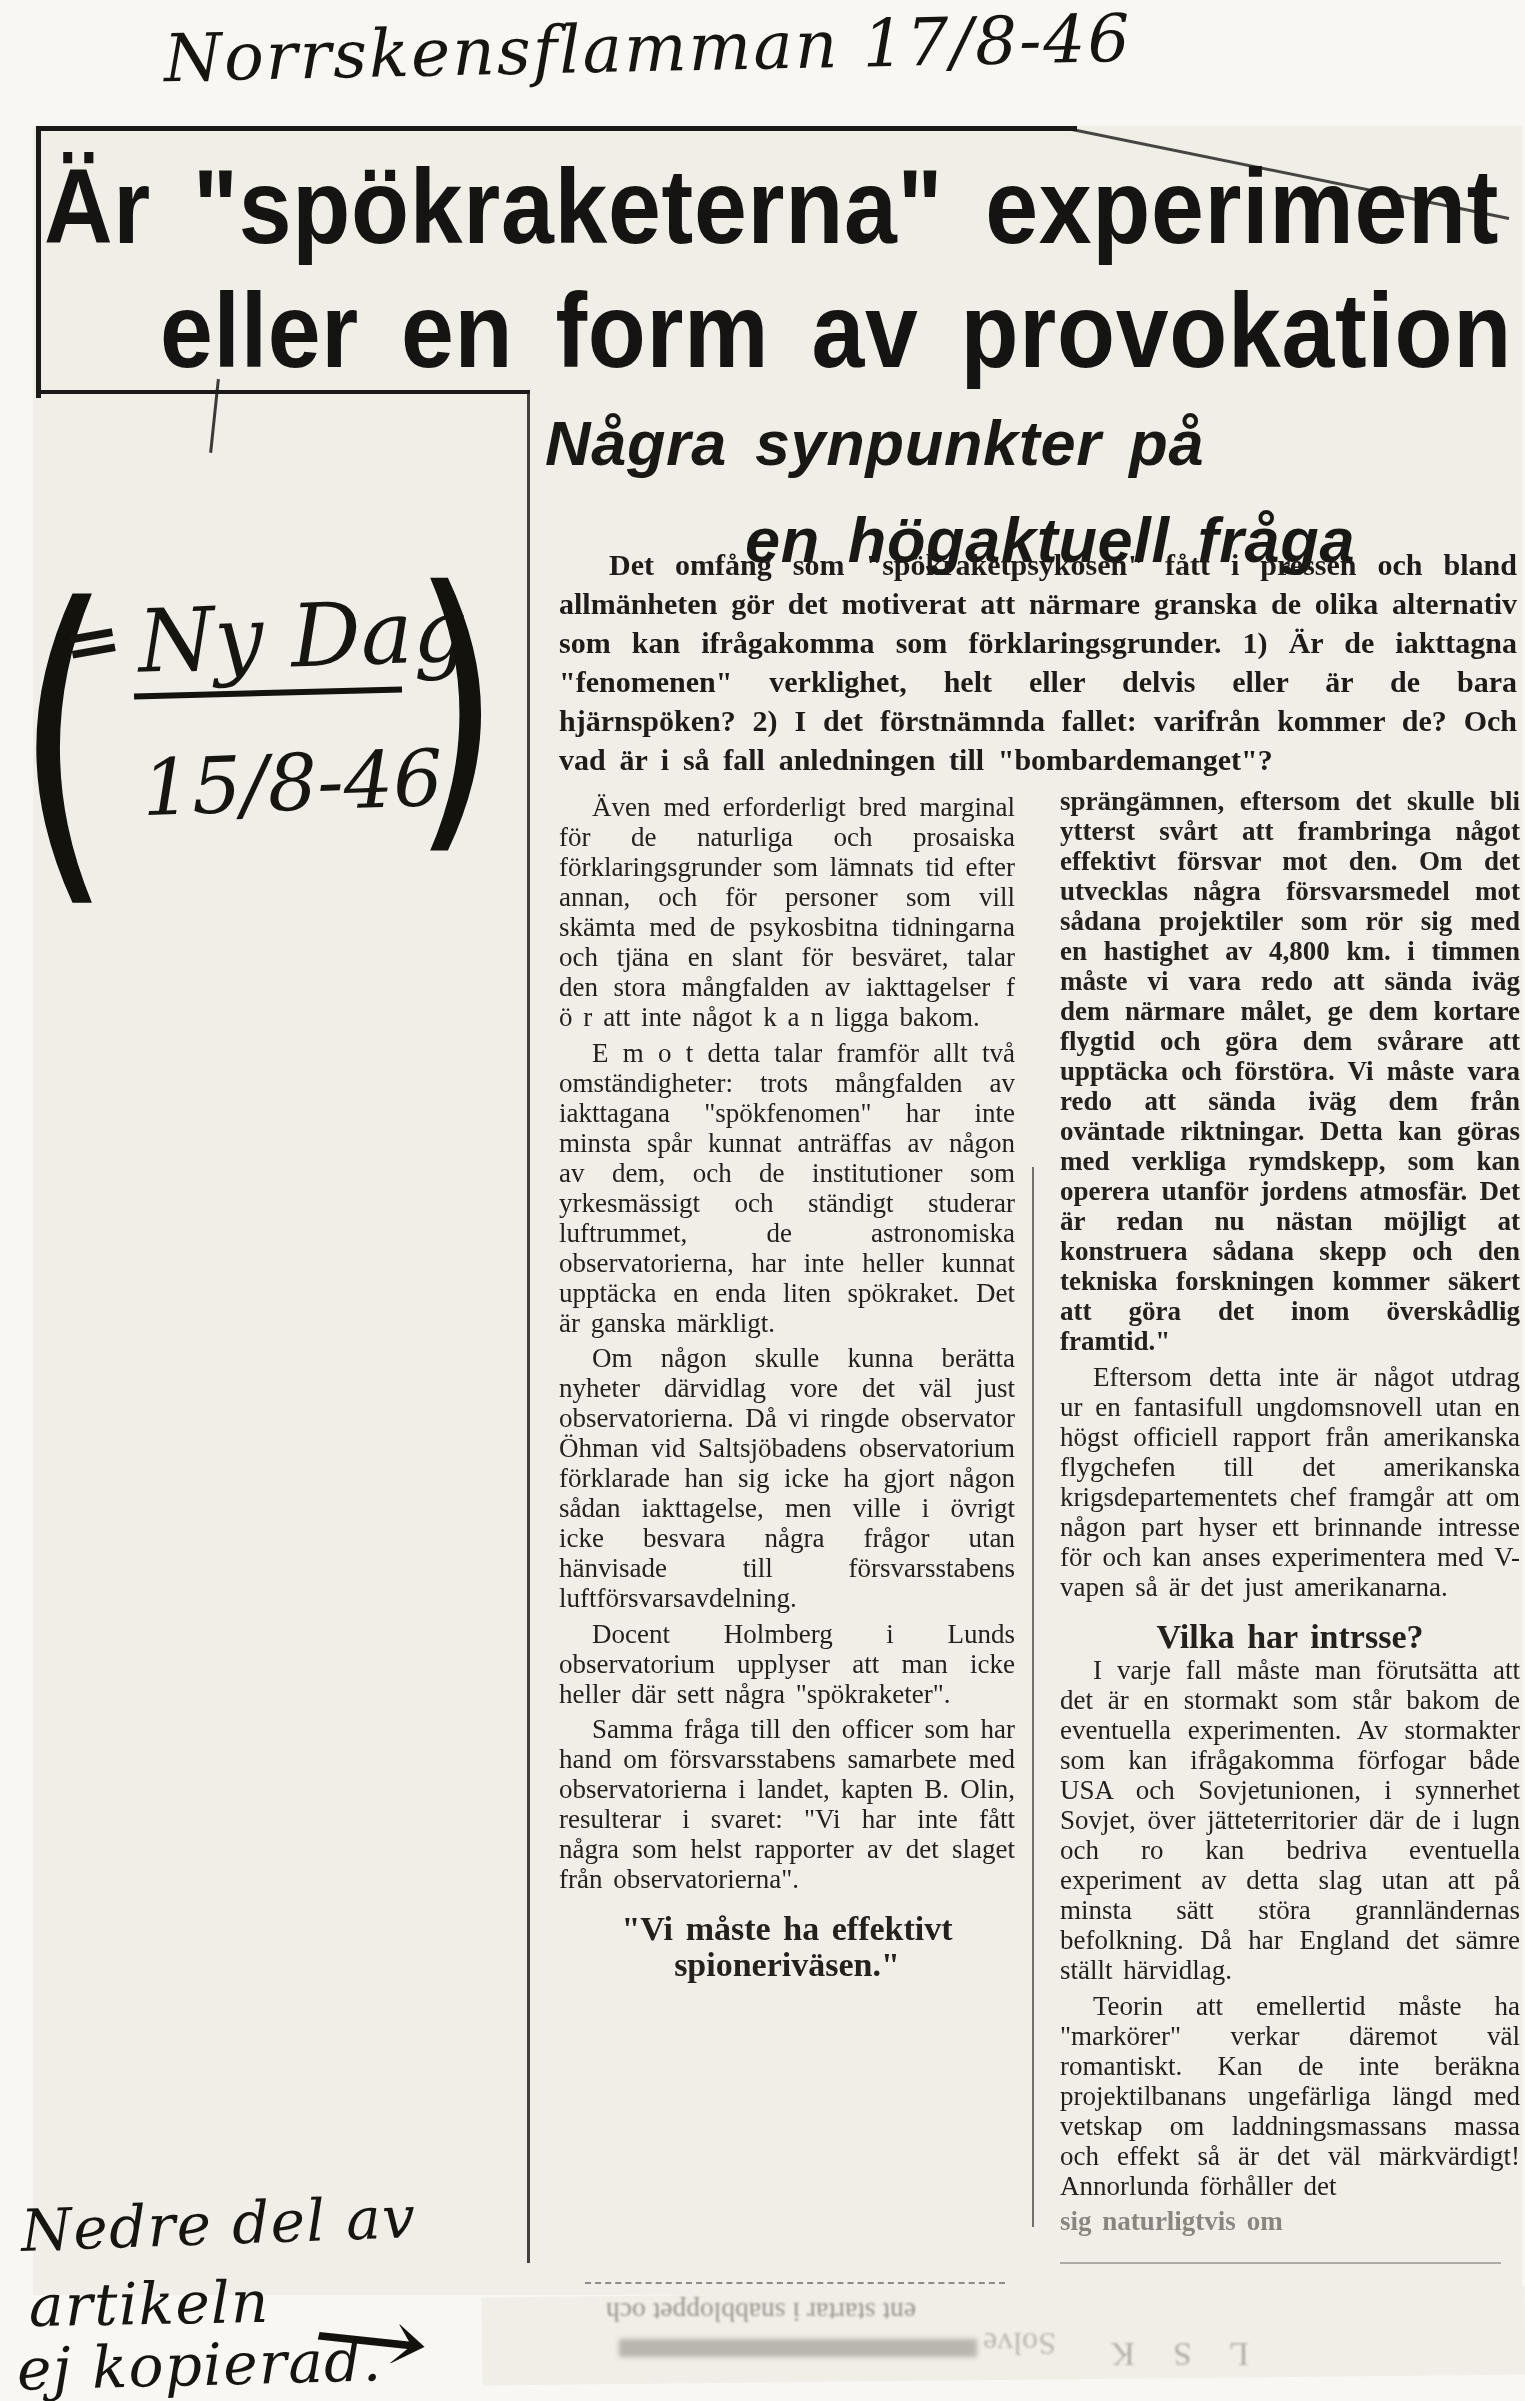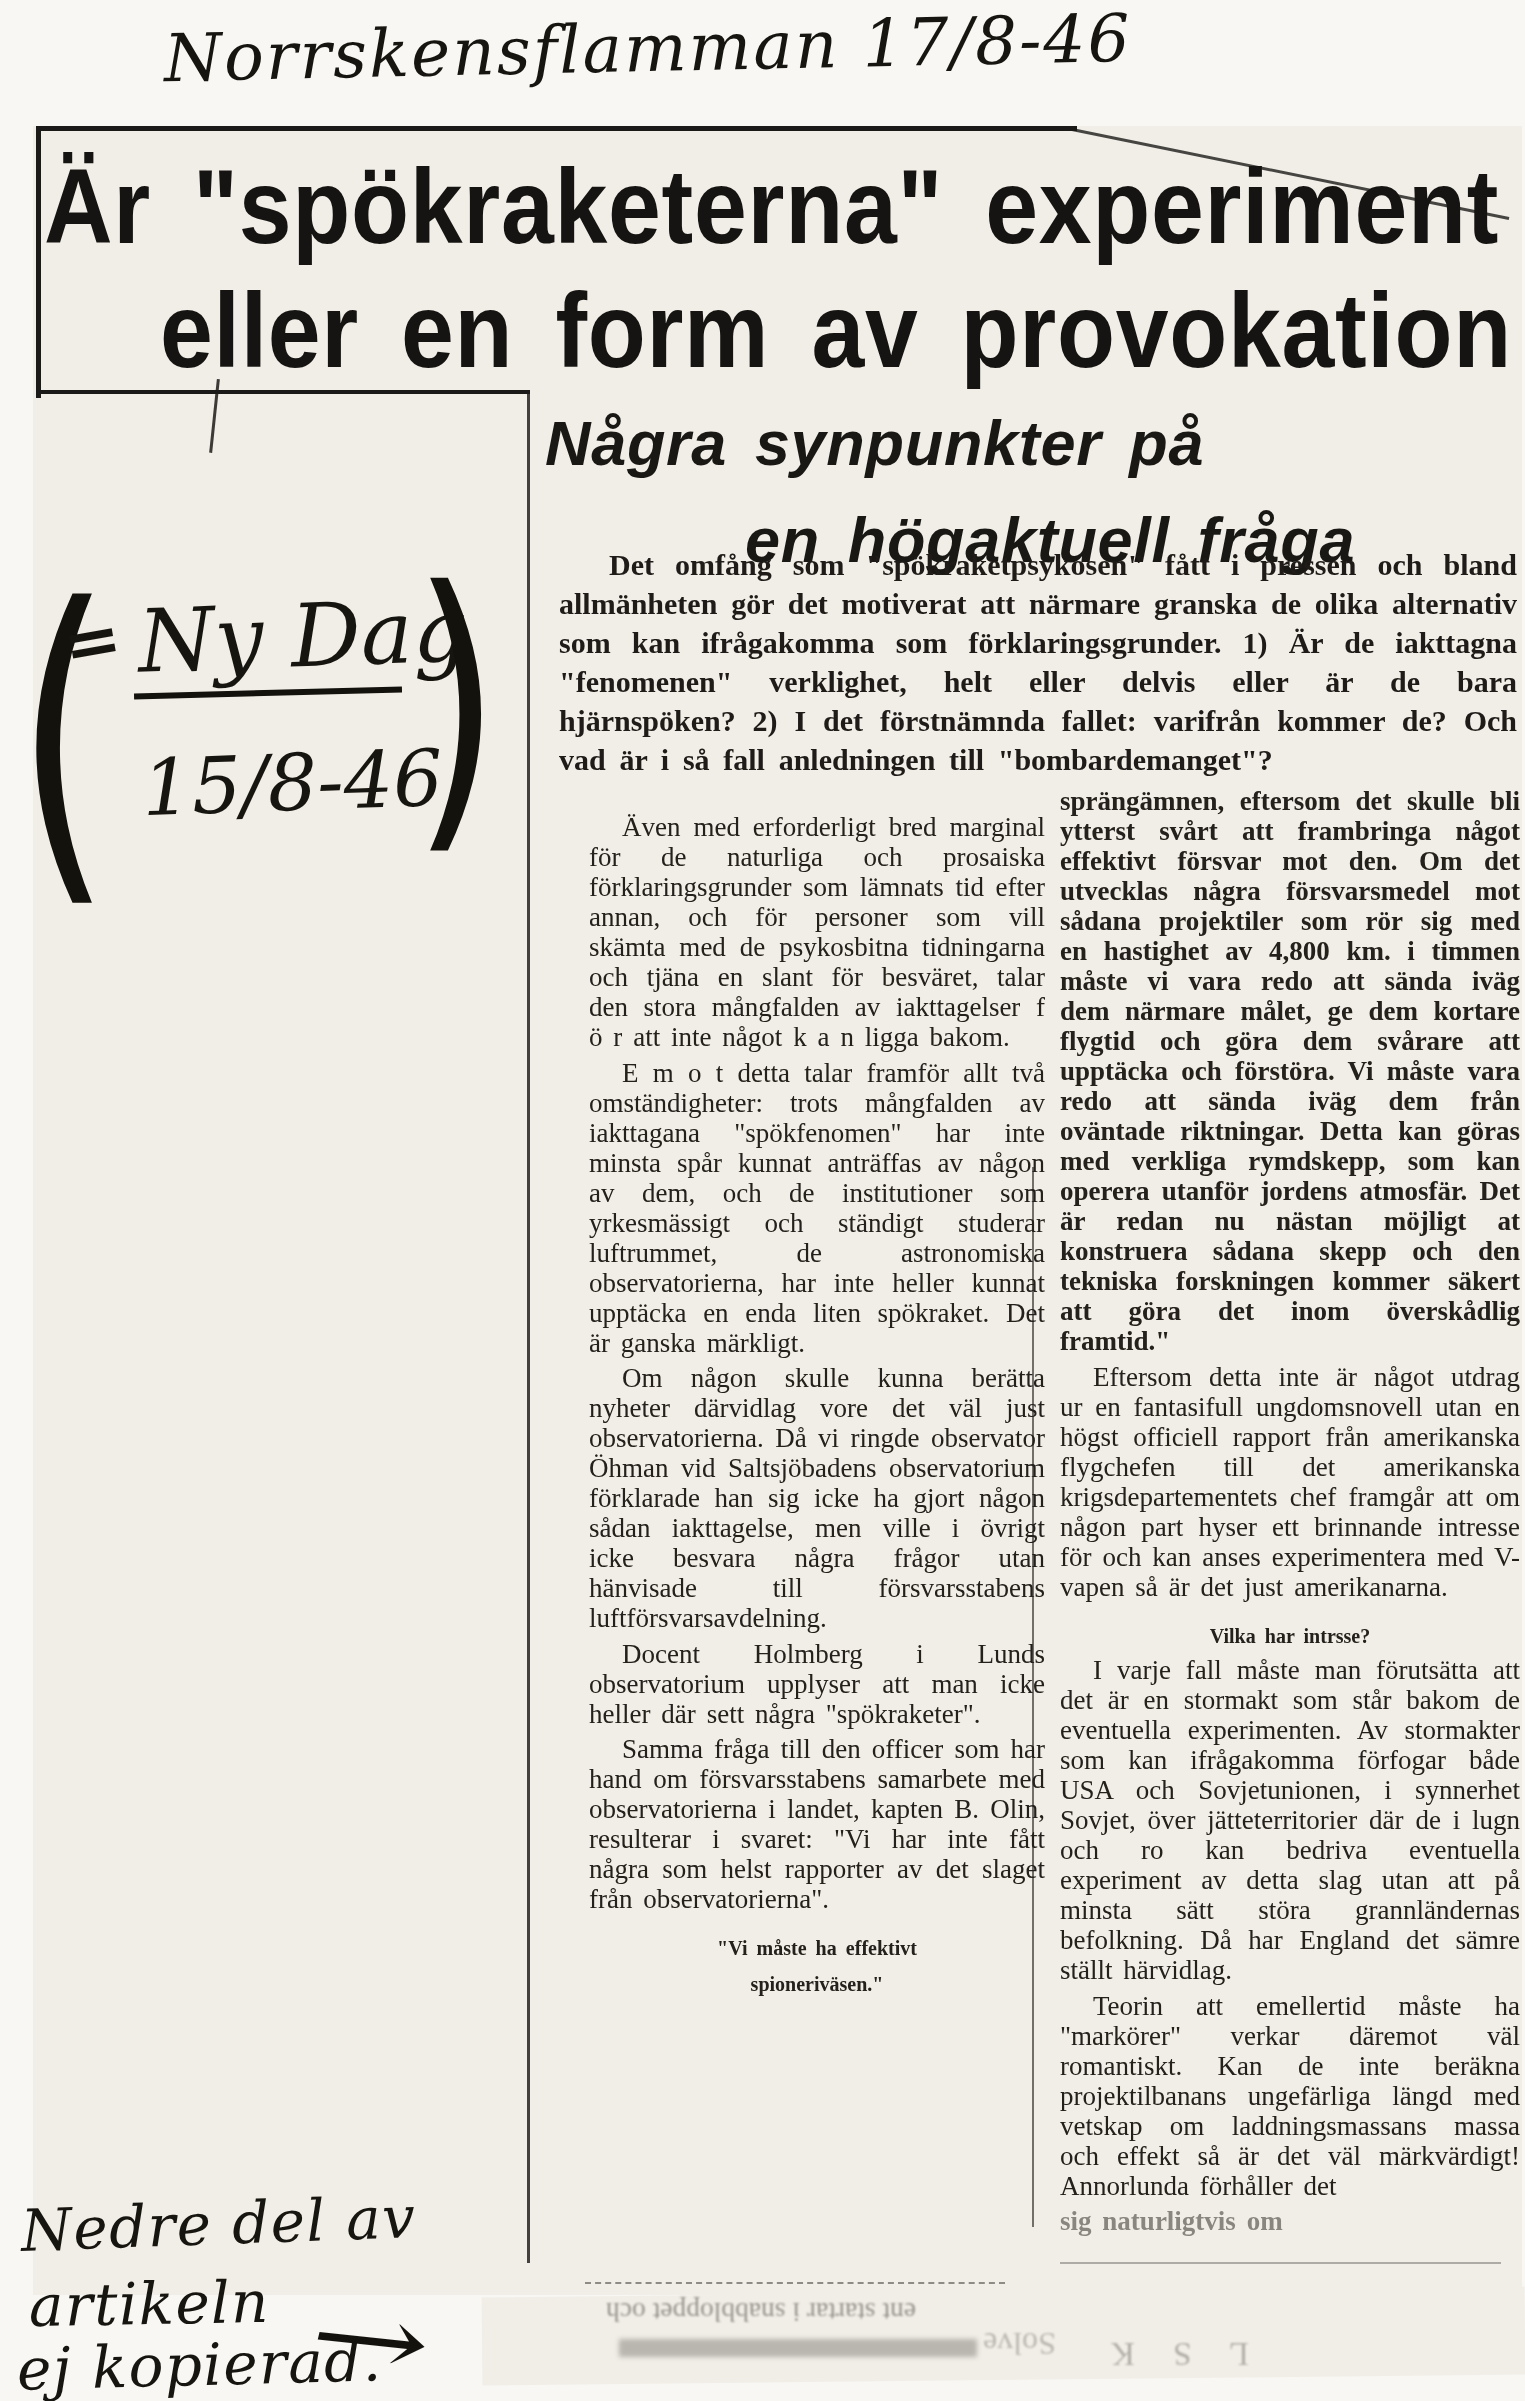--- a/index.html
+++ b/index.html
@@ -48,26 +48,26 @@
   
   .lede{
     left:559px;top:545px;width:958px;
     font-weight:bold;font-size:30px;line-height:39px;
     text-align:justify;text-indent:50px;word-spacing:6.2px;
     color:#1e1b18;margin:0;
   }
 
   
   .col{font-size:27px;line-height:30px;text-align:justify;word-spacing:4.1px;color:#24201c;}
-  .left-col{left:589px;top:792px;width:456px;margin-top:20px;}
+  .left-col{left:559px;top:792px;width:456px;}
   .right-col{left:1060px;top:786px;width:460px;}
   .para{margin:0 0 5.5px 0;text-indent:33px;}
   .para.noindent{text-indent:0;font-weight:bold;}
   .col-subhead{
-    text-align:center;font-weight:bold;font-size:20px;line-height:33px;
+    text-align:center;font-weight:bold;font-size:34px;line-height:33px;
     margin:18px 0 2.8px 0;
   }
   .col-subhead.l2{margin:0 0 13.8px 0;}
   .faint{opacity:.5;filter:blur(0.6px);margin-top:2px;}
 
   
   .hw{
     font-family:"DejaVu Serif", serif;
     font-style:italic;color:#17150f;white-space:nowrap;
   }

